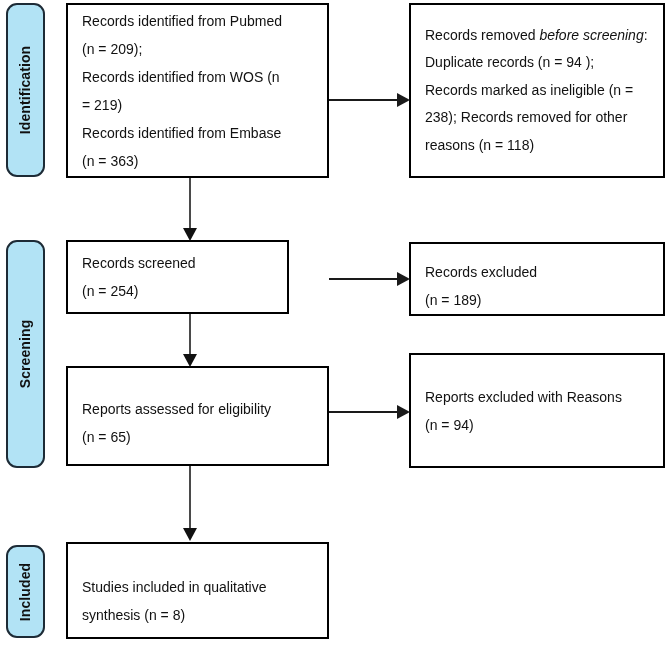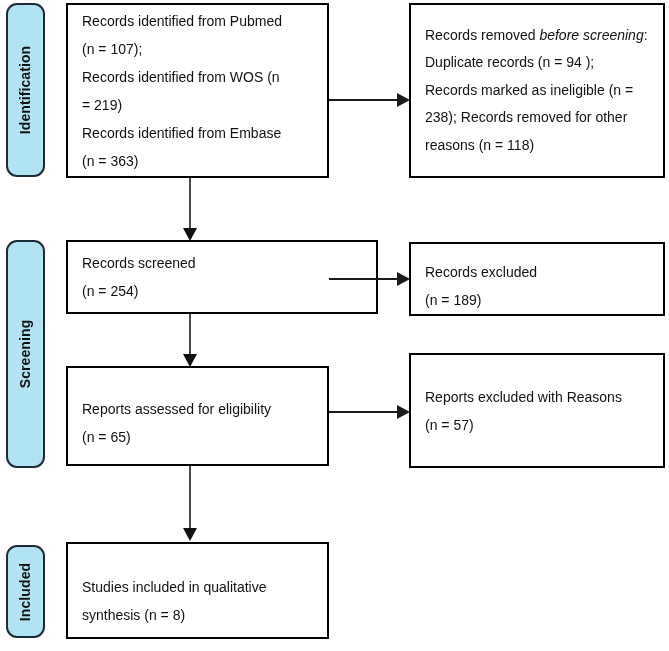--- a/index.html
+++ b/index.html
@@ -57,21 +57,21 @@
   .box .line {
     font-size: 14px;
     line-height: 28px;
     color: #111111;
     white-space: nowrap;
   }
   .box.wrap .line { white-space: normal; }
 
   #box-identified       { left: 66px;  top: 3px;   width: 263px; height: 175px; }
   #box-removed          { left: 409px; top: 3px;   width: 256px; height: 175px; }
-  #box-screened         { left: 66px;  top: 240px; width: 312px; height: 74px;  }
+  #box-screened         { left: 66px;  top: 240px; width: 223px; height: 74px;  }
   #box-records-excluded { left: 409px; top: 242px; width: 256px; height: 74px; justify-content: flex-end;  }
   #box-eligibility      { left: 66px;  top: 366px; width: 263px; height: 100px; }
   #box-reports-excluded { left: 409px; top: 353px; width: 256px; height: 115px; }
   #box-included         { left: 66px;  top: 542px; width: 263px; height: 97px;  }
 
   #box-eligibility { padding-top: 14px; }
   #box-removed .line { line-height: 27.5px; }
   #box-included  { padding-top: 20px; }
 
   .it { font-style: italic; text-align: right; }
@@ -92,21 +92,21 @@
   <div class="stage-label" id="stage-screening">
     <span class="stage-text">Screening</span>
   </div>
 
   <div class="stage-label" id="stage-included">
     <span class="stage-text">Included</span>
   </div>
 
   <div class="box" id="box-identified">
     <div class="line">Records identified from Pubmed</div>
-    <div class="line">(n = 107);</div>
+    <div class="line">(n = 209);</div>
     <div class="line">Records identified from WOS (n</div>
     <div class="line">= 219)</div>
     <div class="line">Records identified from Embase</div>
     <div class="line">(n = 363)</div>
   </div>
 
   <div class="box wrap" id="box-removed">
     <div class="line"><span>Records removed </span><span class="it">before</span>
       <span class="it">screening</span><span>: Duplicate records (n = 94 ); Records marked as ineligible (n = 238); Records removed for other reasons (n = 118)</span></div>
   </div>
@@ -121,21 +121,21 @@
     <div class="line">(n = 189)</div>
   </div>
 
   <div class="box" id="box-eligibility">
     <div class="line">Reports assessed for eligibility</div>
     <div class="line">(n = 65)</div>
   </div>
 
   <div class="box" id="box-reports-excluded">
     <div class="line">Reports excluded with Reasons</div>
-    <div class="line">(n = 57)</div>
+    <div class="line">(n = 94)</div>
   </div>
 
   <div class="box" id="box-included">
     <div class="line">Studies included in qualitative</div>
     <div class="line">synthesis (n = 8)</div>
   </div>
 
   <div class="conn" style="left:329px; top:88px;">
     <svg width="82" height="24" viewBox="0 0 82 24">
       <line x1="0" y1="12" x2="68" y2="12" stroke="#1a1a1a" stroke-width="2"></line>

